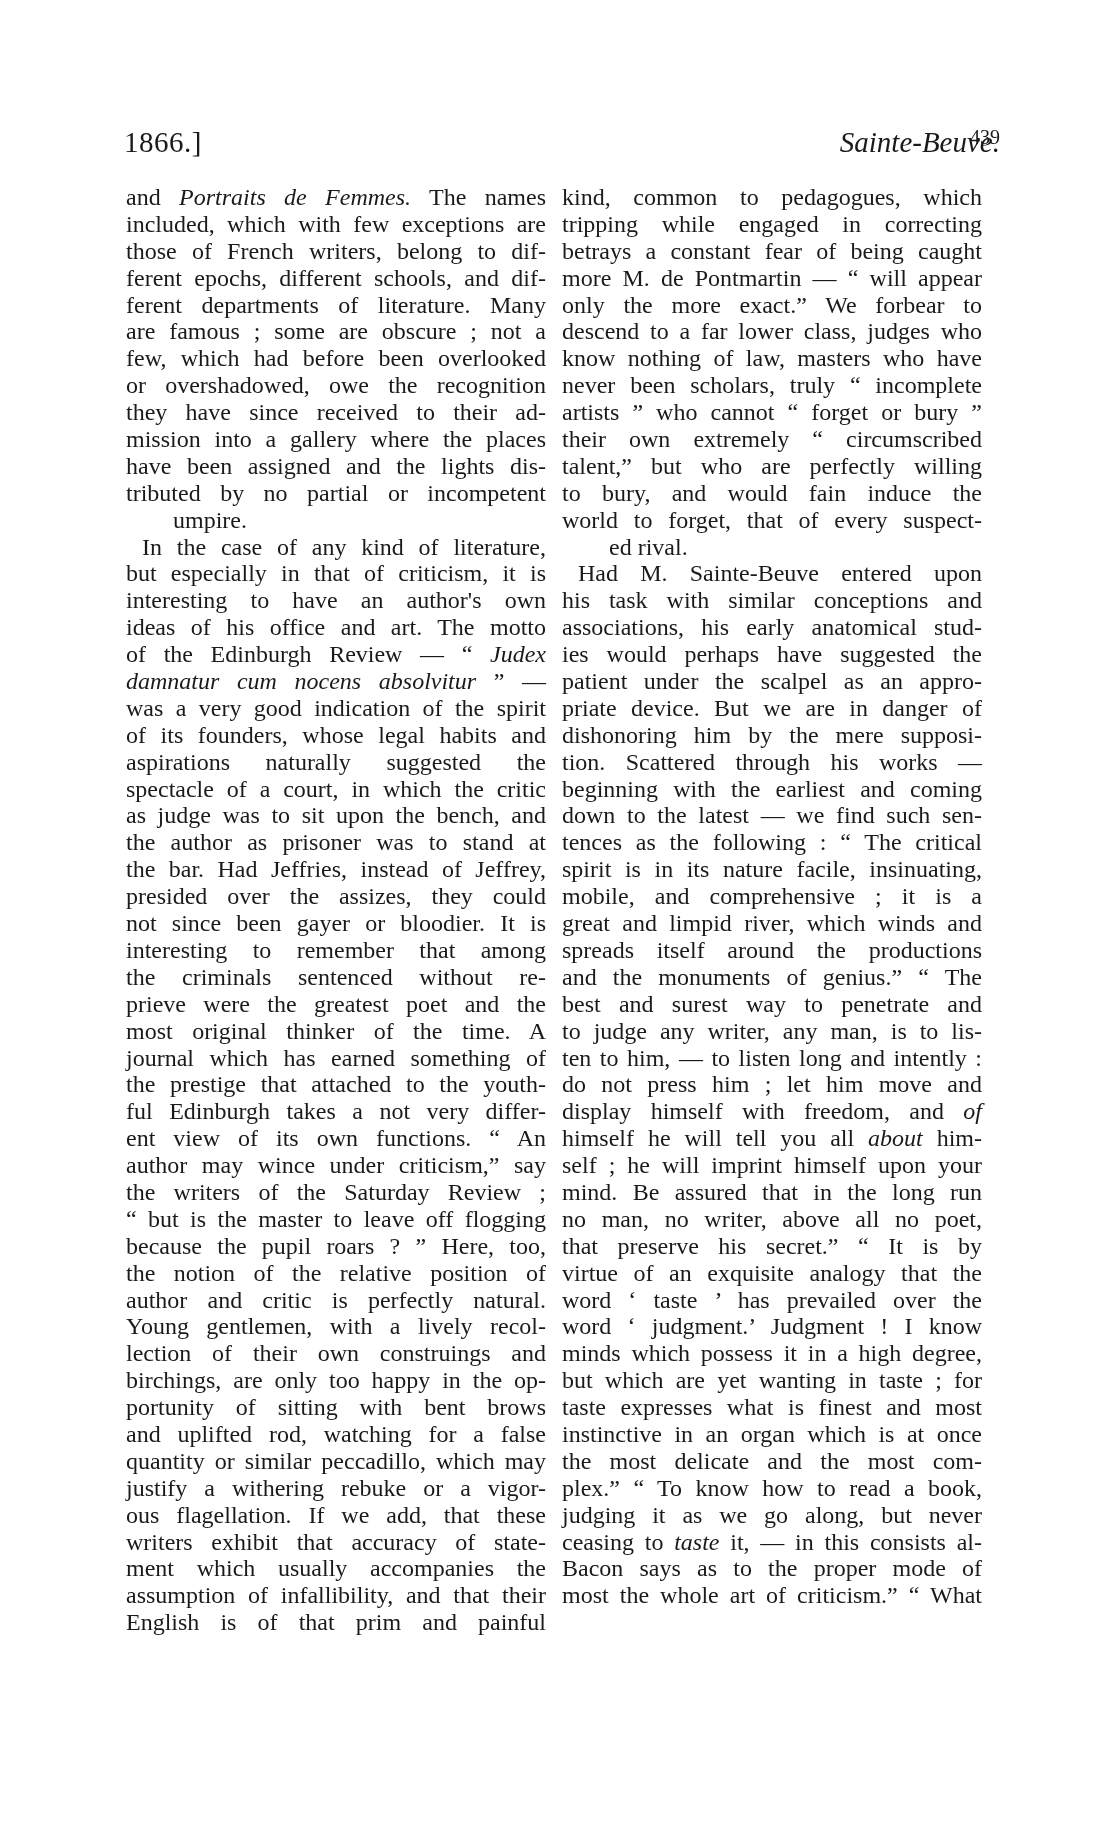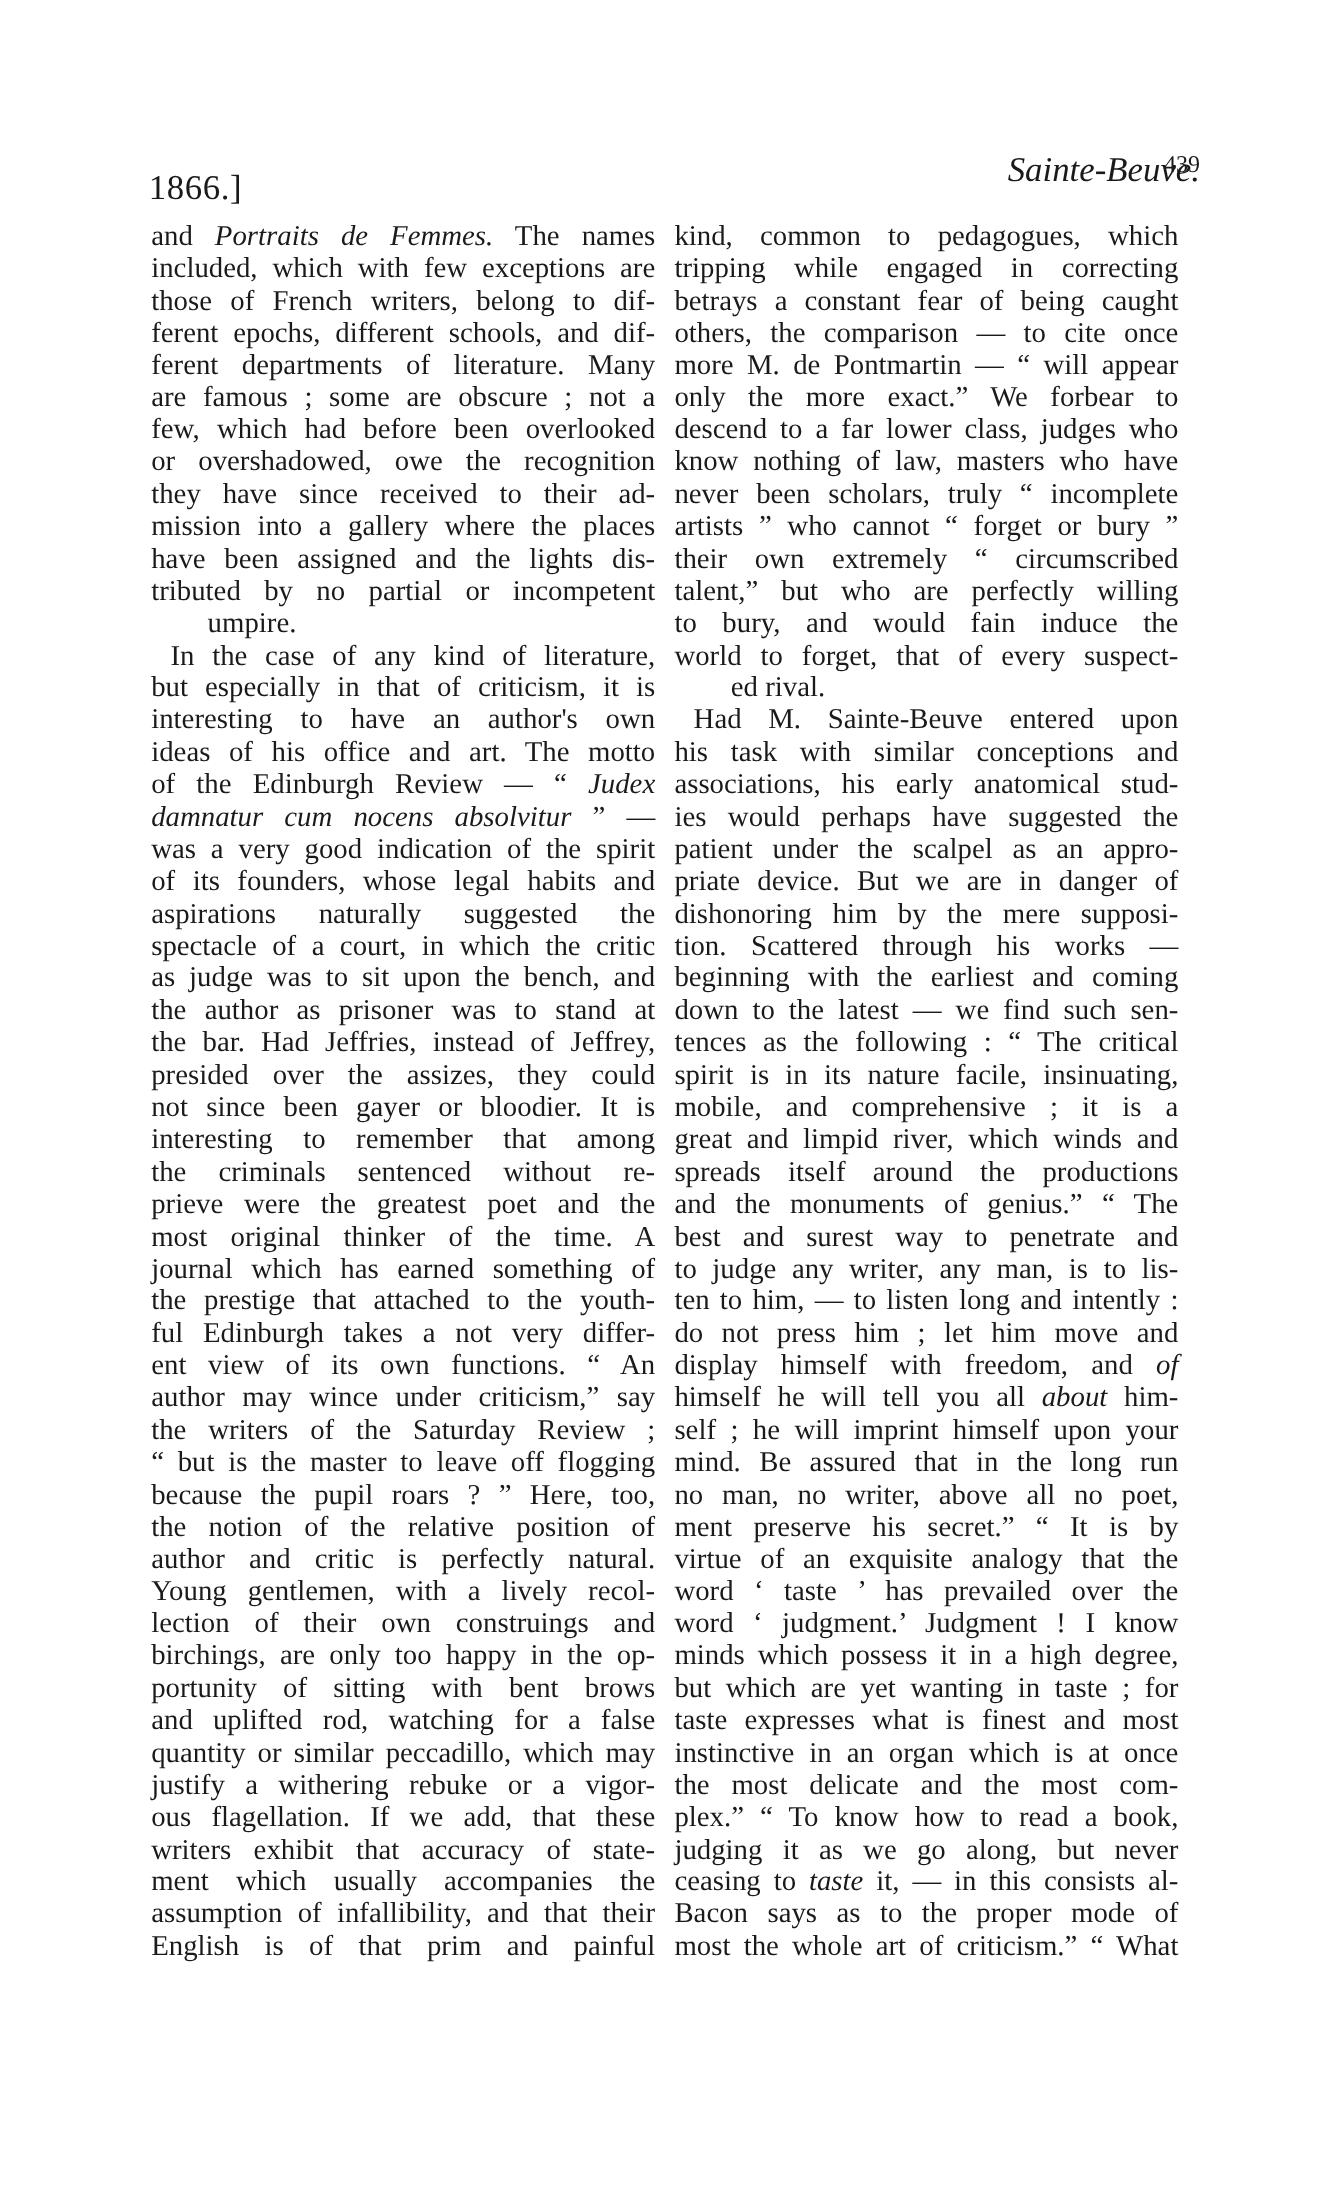--- a/index.html
+++ b/index.html
@@ -1,19 +1,19 @@
 <!DOCTYPE html>
 <html><head>
 <meta charset="utf-8">
 <style>
   html, body { margin: 0; padding: 0; background: #ffffff; }
   body { width: 1120px; height: 1837px; position: relative; overflow: hidden;
          font-family: "Liberation Serif", "DejaVu Serif", serif; color: #1a1a1a; }
   .header { position: absolute; top: 126px; left: 124px; width: 876px; height: 40px; }
-  .hdr-left { position: absolute; left: 0; top: 0; font-size: 29px; letter-spacing: 0.5px; margin-top: 15px; }
+  .hdr-left { position: absolute; left: 0; top: 0; font-size: 29px; letter-spacing: 0.5px; }
   .hdr-center { position: absolute; left: 0; right: 0; top: 0; text-align: right; font-style: italic; font-size: 29px; }
   .hdr-right { position: absolute; right: 0; top: 0; font-size: 20px; }
   .col { position: absolute; top: 184px; width: 420px; font-size: 24px; line-height: 26.9px; }
   .col-left { left: 126px; }
   .col-right { left: 562px; }
   .line { display: block; white-space: nowrap; text-align: justify; text-align-last: justify; height: 26.9px; overflow: visible; }
   .line.last { text-align-last: left; margin-left: 47px; }
   .line.indent { padding-left: 16px; }
   .it { font-style: italic; }
 </style>
@@ -79,21 +79,20 @@
     <span class="line">ous flagellation.  If we add, that these</span>
     <span class="line">writers exhibit that accuracy of state-</span>
     <span class="line">ment which usually accompanies the</span>
     <span class="line">assumption of infallibility, and that their</span>
     <span class="line">English is of that prim and painful</span>
   </div>
 <div class="col col-right" id="col-right">
     <span class="line">kind, common to pedagogues, which</span>
     <span class="line">tripping while engaged in correcting</span>
     <span class="line">betrays a constant fear of being caught</span>
-    <span class="line">others, the comparison — to cite once</span>
     <span class="line">more M. de Pontmartin — “ will appear</span>
     <span class="line">only the more exact.”  We forbear to</span>
     <span class="line">descend to a far lower class, judges who</span>
     <span class="line">know nothing of law, masters who have</span>
     <span class="line">never been scholars, truly “ incomplete</span>
     <span class="line">artists ” who cannot “ forget or bury ”</span>
     <span class="line">their own extremely “ circumscribed</span>
     <span class="line">talent,” but who are perfectly willing</span>
     <span class="line">to bury, and would fain induce the</span>
     <span class="line">world to forget, that of every suspect-</span>
@@ -116,21 +115,21 @@
     <span class="line">and the monuments of genius.”  “ The</span>
     <span class="line">best and surest way to penetrate and</span>
     <span class="line">to judge any writer, any man, is to lis-</span>
     <span class="line">ten to him, — to listen long and intently :</span>
     <span class="line">do not press him ; let him move and</span>
     <span class="line">display himself with freedom, and <span class="it">of</span></span>
     <span class="line">himself he will tell you all <span class="it">about</span> him-</span>
     <span class="line">self ; he will imprint himself upon your</span>
     <span class="line">mind.  Be assured that in the long run</span>
     <span class="line">no man, no writer, above all no poet,</span>
-    <span class="line">ment preserve his secret.”  “ It is by</span>
+    <span class="line">that preserve his secret.”  “ It is by</span>
     <span class="line">virtue of an exquisite analogy that the</span>
     <span class="line">word ‘ taste ’ has prevailed over the</span>
     <span class="line">word ‘ judgment.’  Judgment !  I know</span>
     <span class="line">minds which possess it in a high degree,</span>
     <span class="line">but which are yet wanting in taste ; for</span>
     <span class="line">taste expresses what is finest and most</span>
     <span class="line">instinctive in an organ which is at once</span>
     <span class="line">the most delicate and the most com-</span>
     <span class="line">plex.”  “ To know how to read a book,</span>
     <span class="line">judging it as we go along, but never</span>

